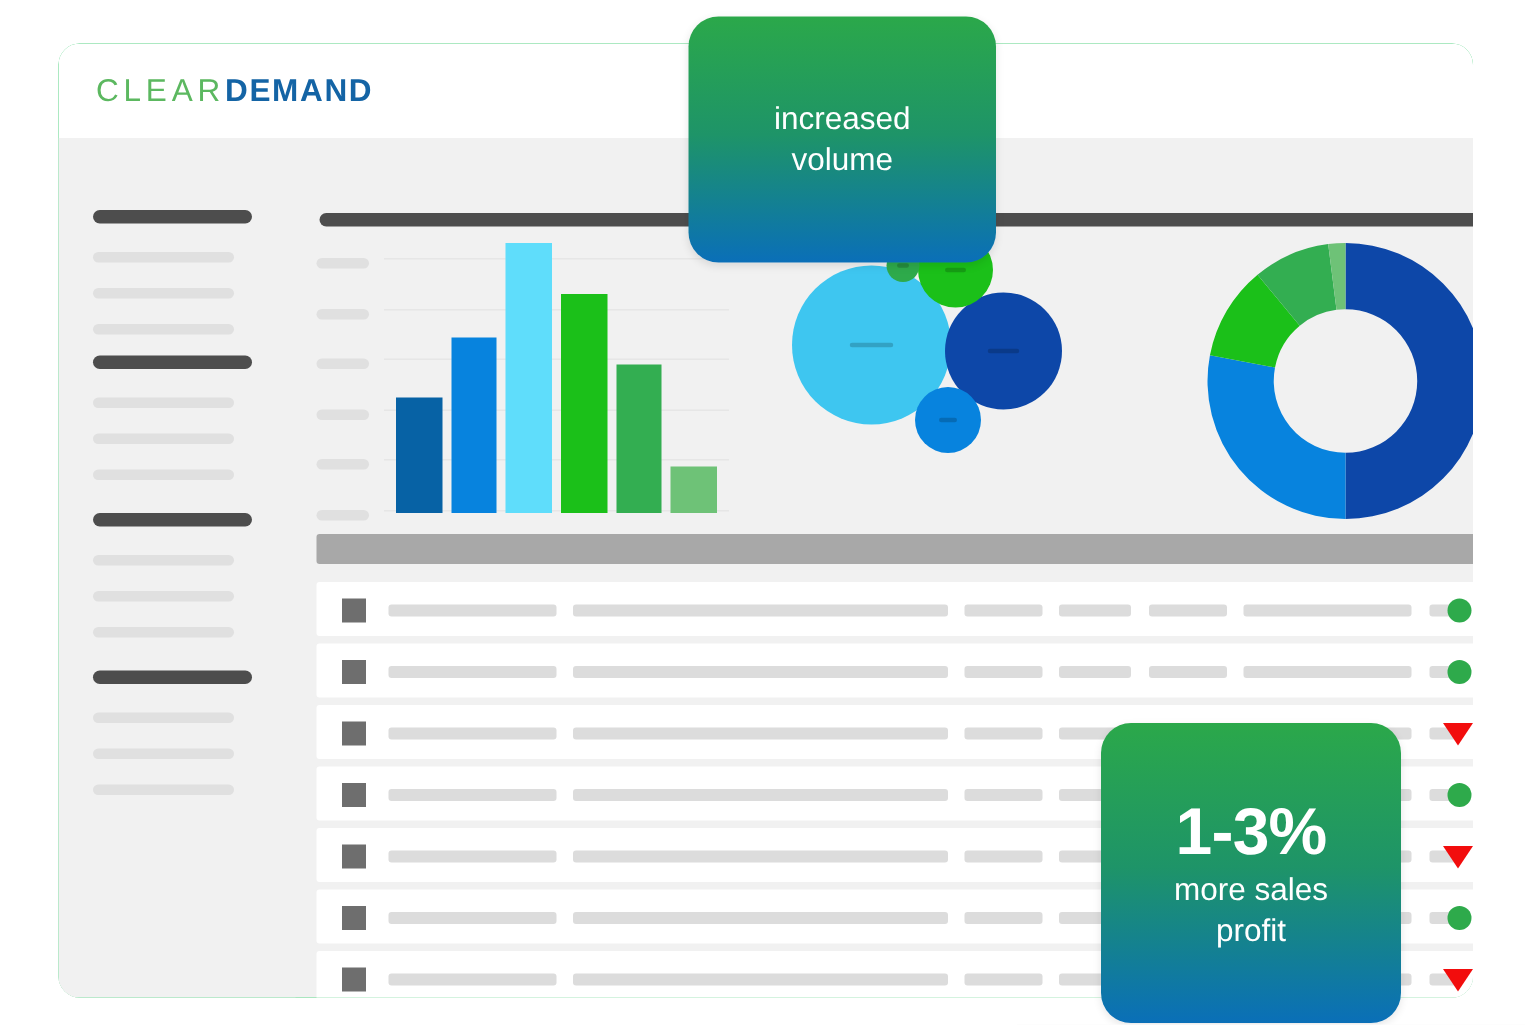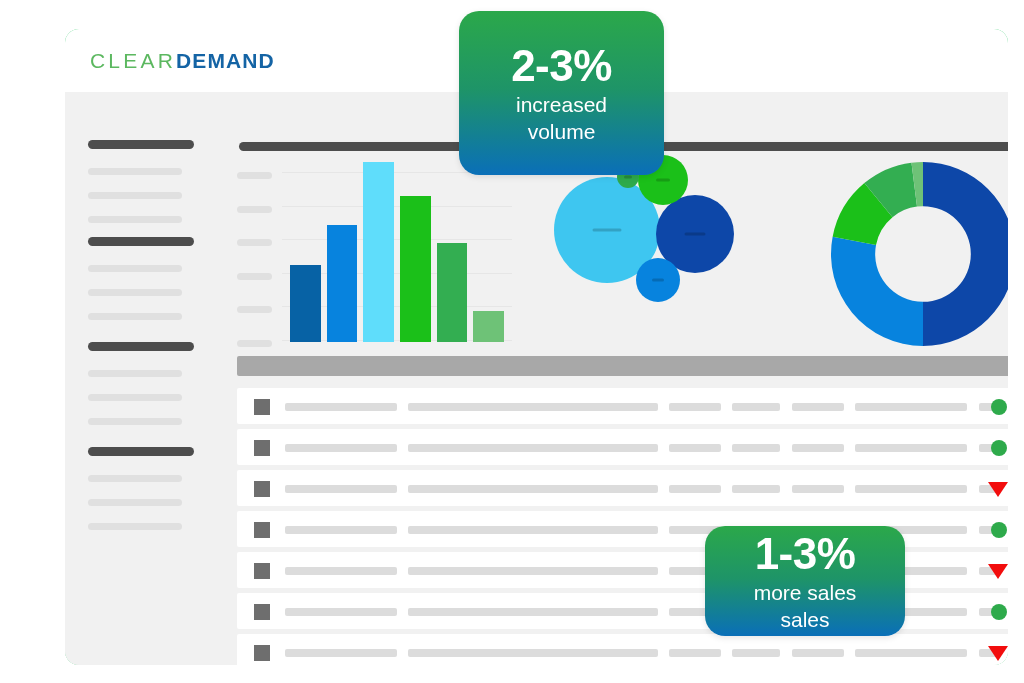--- a/index.html
+++ b/index.html
@@ -6,21 +6,21 @@
   html, body {
     width:1024px; height:683px;
     background:#ffffff;
     font-family:"Liberation Sans", sans-serif;
     overflow:hidden;
   }
   #stage { position:relative; width:1024px; height:683px; background:#ffffff; }
 
   
   .app-window {
-    position:absolute; left:65px; top:29px;
+    position:absolute; left:39px; top:29px;
     width:943px; height:636px;
     background:#22c55e;
     border-radius:14px;
     overflow:hidden;
   }
   .app-header {
     position:absolute; left:0; top:0; width:100%; height:63px;
     background:#ffffff;
   }
   .logo {
@@ -131,21 +131,21 @@
     display:flex; flex-direction:column; align-items:center; justify-content:center;
     box-shadow:0 2px 6px rgba(0,0,0,0.10);
   }
   .badge .big {
     font-size:44px; font-weight:700; line-height:50px; letter-spacing:-0.5px;
   }
   .badge .small { font-size:21px; font-weight:400; line-height:27px; }
 
   #badge-revenue { left:459px; top:11px; width:205px; height:164px; }
   #badge-profit  { left:8px;  top:279px; width:200px; height:164px; }
-  #badge-volume  { left:705px; top:482px; width:200px; height:110px;margin-top:44px; }
+  #badge-volume  { left:734px; top:482px; width:200px; height:200px; }
 </style>
 </head>
 <body>
 
 <div id="stage">
 
   <div class="app-window">
 
     <div class="app-header">
       <div class="logo">
@@ -324,25 +324,24 @@
               <div class="cell-bar" style="left: 742px; width: 18px;"></div>
               <div class="status-tri" style="border-top-color: rgb(242, 13, 13);"></div>
             </div>
           </div>
 
       </div>
     </div>
   </div>
 
   <div class="badge" id="badge-revenue">
-    <div class="big">2-3%</div>
     <div class="small">increased</div>
     <div class="small">volume</div>
   </div>
 
 
   <div class="badge" id="badge-volume">
     <div class="big">1-3%</div>
     <div class="small">more sales</div>
-    <div class="small">sales</div>
+    <div class="small">profit</div>
   </div>
 
 </div>
 
 </body></html>

